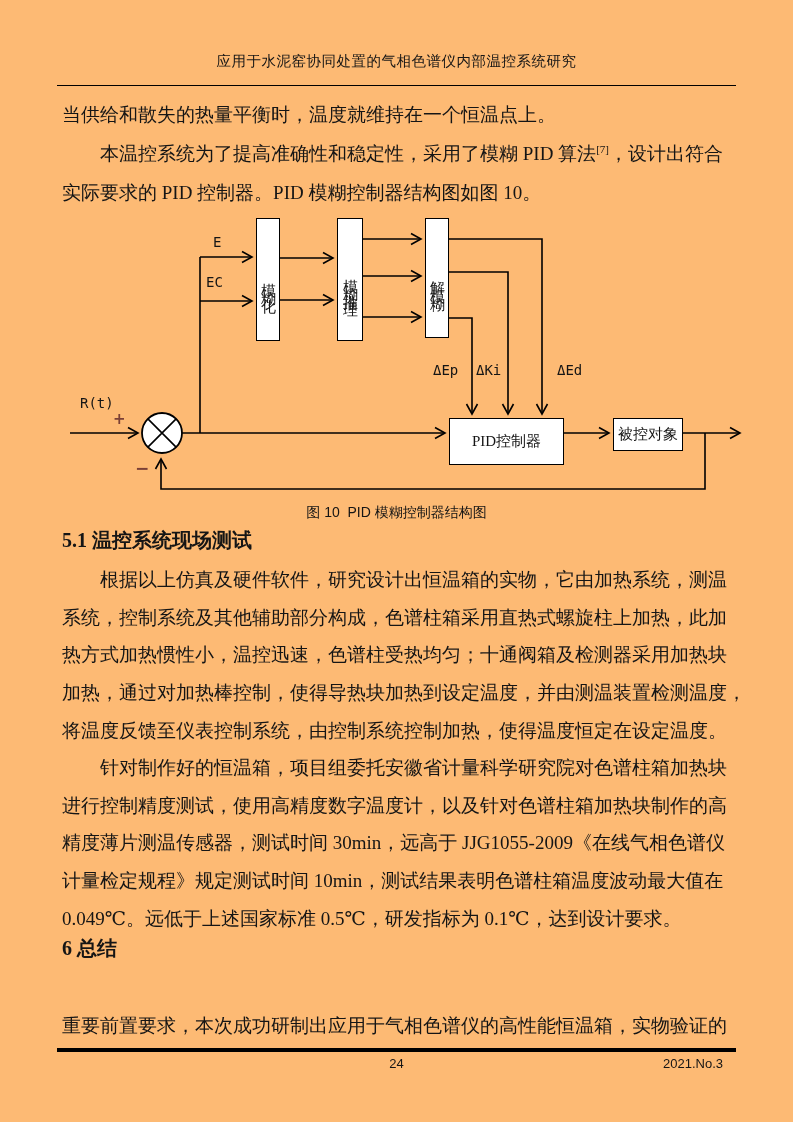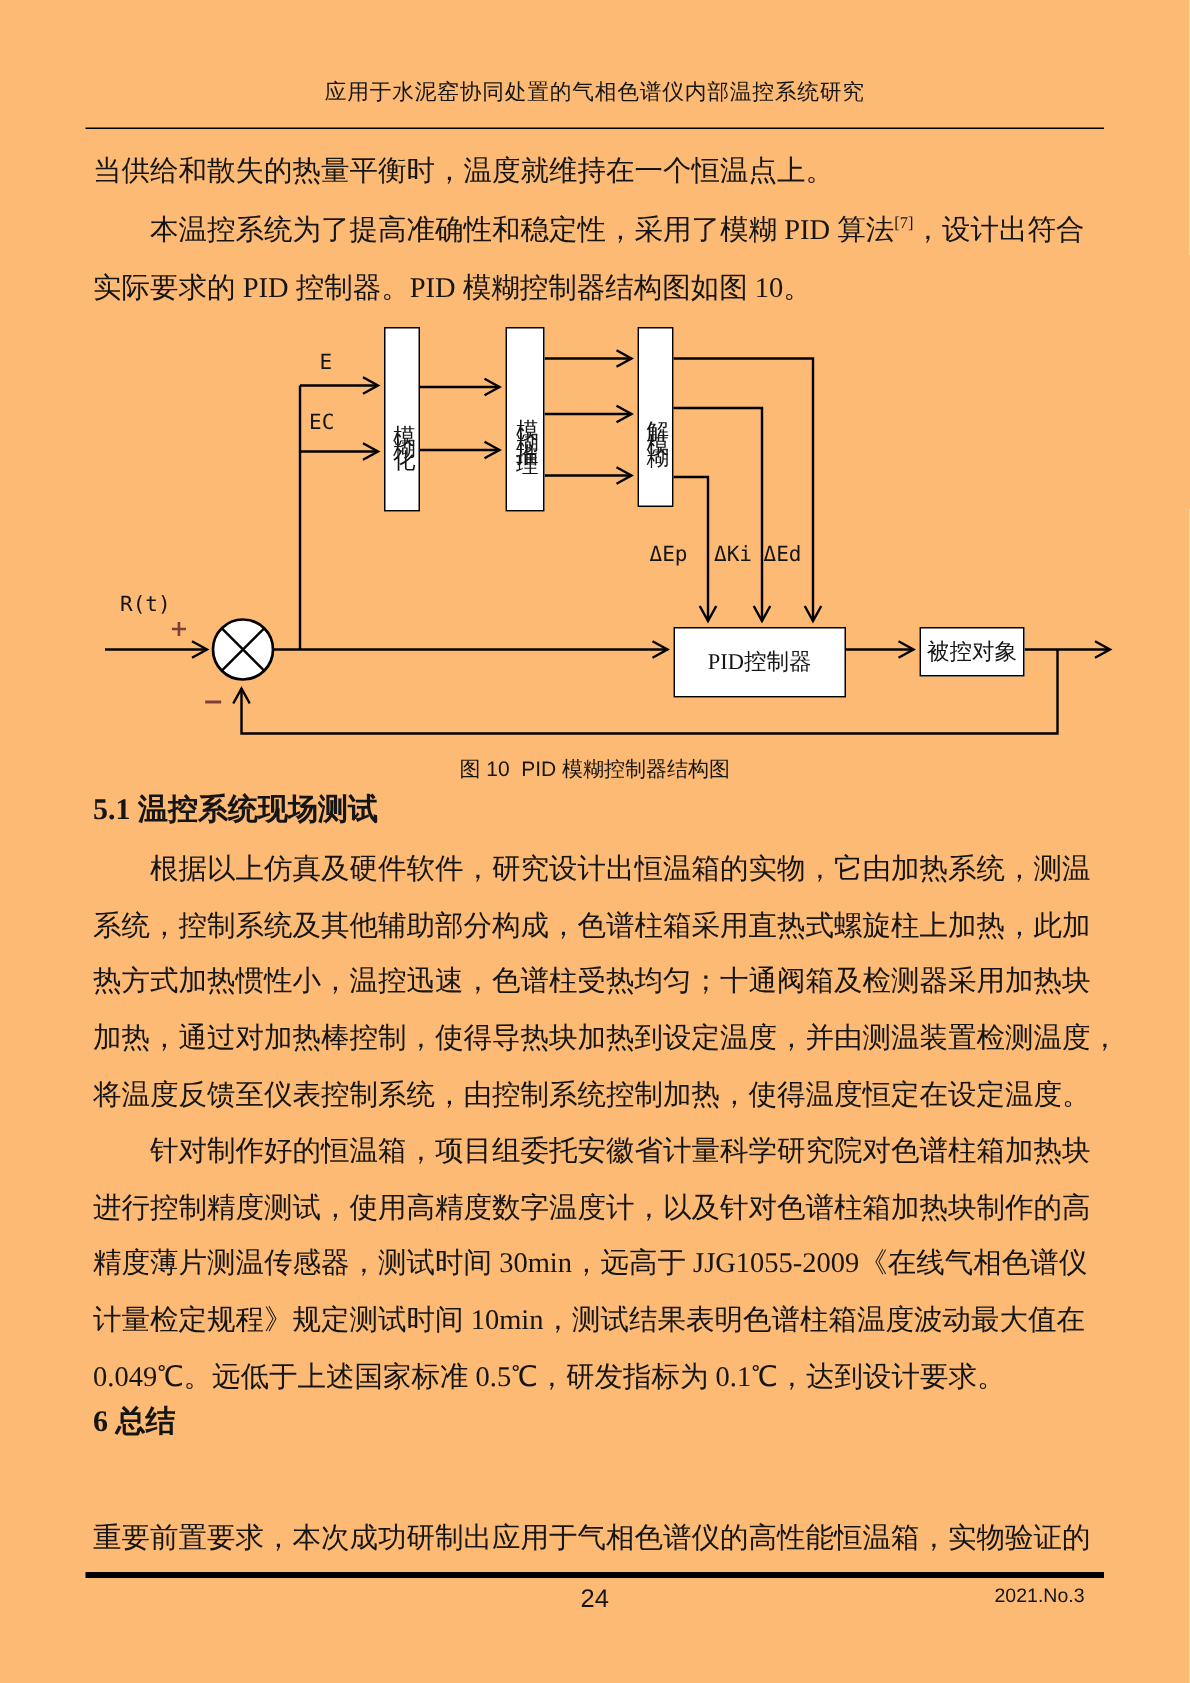--- a/index.html
+++ b/index.html
@@ -8,21 +8,21 @@
     background:#fdba74; overflow:hidden;
     font-family:"Liberation Serif","DejaVu Serif",serif; color:#151515;
   }
   .hdr-title {
     position:absolute; top:52px; left:0; width:100%; text-align:center;
     font-size:14.5px; letter-spacing:0.5px;
   }
   .hdr-rule { position:absolute; top:85px; left:57px; width:679px; height:0; border-top:1.6px solid #000; }
 
   .ln  { position:absolute; left:62px; width:676px; height:39px; line-height:39px; font-size:19px; white-space:nowrap; }
-  .ln2 { position:absolute; left:62px; width:676px; height:37.6px; line-height:37.6px; font-size:19px; white-space:nowrap;font-family:Liberation Serif, serif; }
+  .ln2 { position:absolute; left:62px; width:676px; height:37.6px; line-height:37.6px; font-size:19px; white-space:nowrap; }
   .ind { text-indent:38px; }
   sup.ref { font-size:11px; line-height:0; }
 
   .h2 { position:absolute; left:62px; height:26px; line-height:26px; font-size:20px; font-weight:bold; white-space:nowrap; }
 
   
   .diagram { position:absolute; left:60px; top:210px; width:690px; height:300px; }
   .diagram svg { position:absolute; left:0; top:0; }
   .dbox {
     position:absolute; border:1.6px solid #000; background:#fff;
@@ -32,21 +32,21 @@
   .vbox { writing-mode:vertical-rl; text-orientation:upright; letter-spacing:8px; padding-top:6px; }
   .dlabel { position:absolute; font-family:"DejaVu Sans Mono","Liberation Mono",monospace; font-size:14px; white-space:nowrap; }
   .sign { position:absolute; font-family:"DejaVu Sans","Liberation Sans",sans-serif; color:#7b4036; font-weight:bold; }
 
   .caption {
     position:absolute; top:504px; left:0; width:100%; text-align:center;
     font-size:14px; font-family:"Liberation Sans","DejaVu Sans",sans-serif; white-space:pre;
   }
 
   .ftr-rule { position:absolute; top:1048px; left:57px; width:679px; height:4px; background:#000; }
-  .ftr-page { position:absolute; top:1056px; left:0; width:100%; text-align:center; font-size:17px; font-family:"Liberation Sans","DejaVu Sans",sans-serif; }
+  .ftr-page { position:absolute; top:1056px; left:0; width:100%; text-align:center; font-size:13px; font-family:"Liberation Sans","DejaVu Sans",sans-serif; }
   .ftr-issue { position:absolute; top:1056px; right:70px; font-size:13px; font-family:"Liberation Sans","DejaVu Sans",sans-serif; }
 </style>
 </head>
 <body>
 
 <div class="page">
 
   <div class="hdr-title">应用于水泥窑协同处置的气相色谱仪内部温控系统研究</div>
   <div class="hdr-rule"></div>
 
@@ -99,21 +99,21 @@
     <div class="dbox" style="left:389px; top:208px; width:115px; height:47px;">PID控制器</div>
     <div class="dbox" style="left:553px; top:208px; width:70px;  height:33px;">被控对象</div>
 
     <div class="dlabel" style="left:20px;  top:185px;">R(t)</div>
     <div class="sign" style="left:53px;  top:200px; font-size:15px;">+</div>
     <div class="sign" style="left:75px;  top:248px; font-size:17px;">−</div>
     <div class="dlabel" style="left:153px; top:24px;">E</div>
     <div class="dlabel" style="left:146px; top:64px;text-align:right;">EC</div>
     <div class="dlabel" style="left:373px; top:152px;">ΔEp</div>
     <div class="dlabel" style="left:416px; top:152px;">ΔKi</div>
-    <div class="dlabel" style="left:449px; top:152px;">ΔEd</div>
+    <div class="dlabel" style="left:449px; top:152px;padding-left:48px;">ΔEd</div>
   </div>
 
   <div class="caption">图 10  PID 模糊控制器结构图</div>
 
   <div class="h2" style="top:527px">5.1 温控系统现场测试</div>
   <div class="ln2 ind" style="top:561px">根据以上仿真及硬件软件，研究设计出恒温箱的实物，它由加热系统，测温</div>
   <div class="ln2" style="top:599px">系统，控制系统及其他辅助部分构成，色谱柱箱采用直热式螺旋柱上加热，此加</div>
   <div class="ln2" style="top:636px">热方式加热惯性小，温控迅速，色谱柱受热均匀；十通阀箱及检测器采用加热块</div>
   <div class="ln2" style="top:674px">加热，通过对加热棒控制，使得导热块加热到设定温度，并由测温装置检测温度，</div>
   <div class="ln2" style="top:712px">将温度反馈至仪表控制系统，由控制系统控制加热，使得温度恒定在设定温度。</div>

